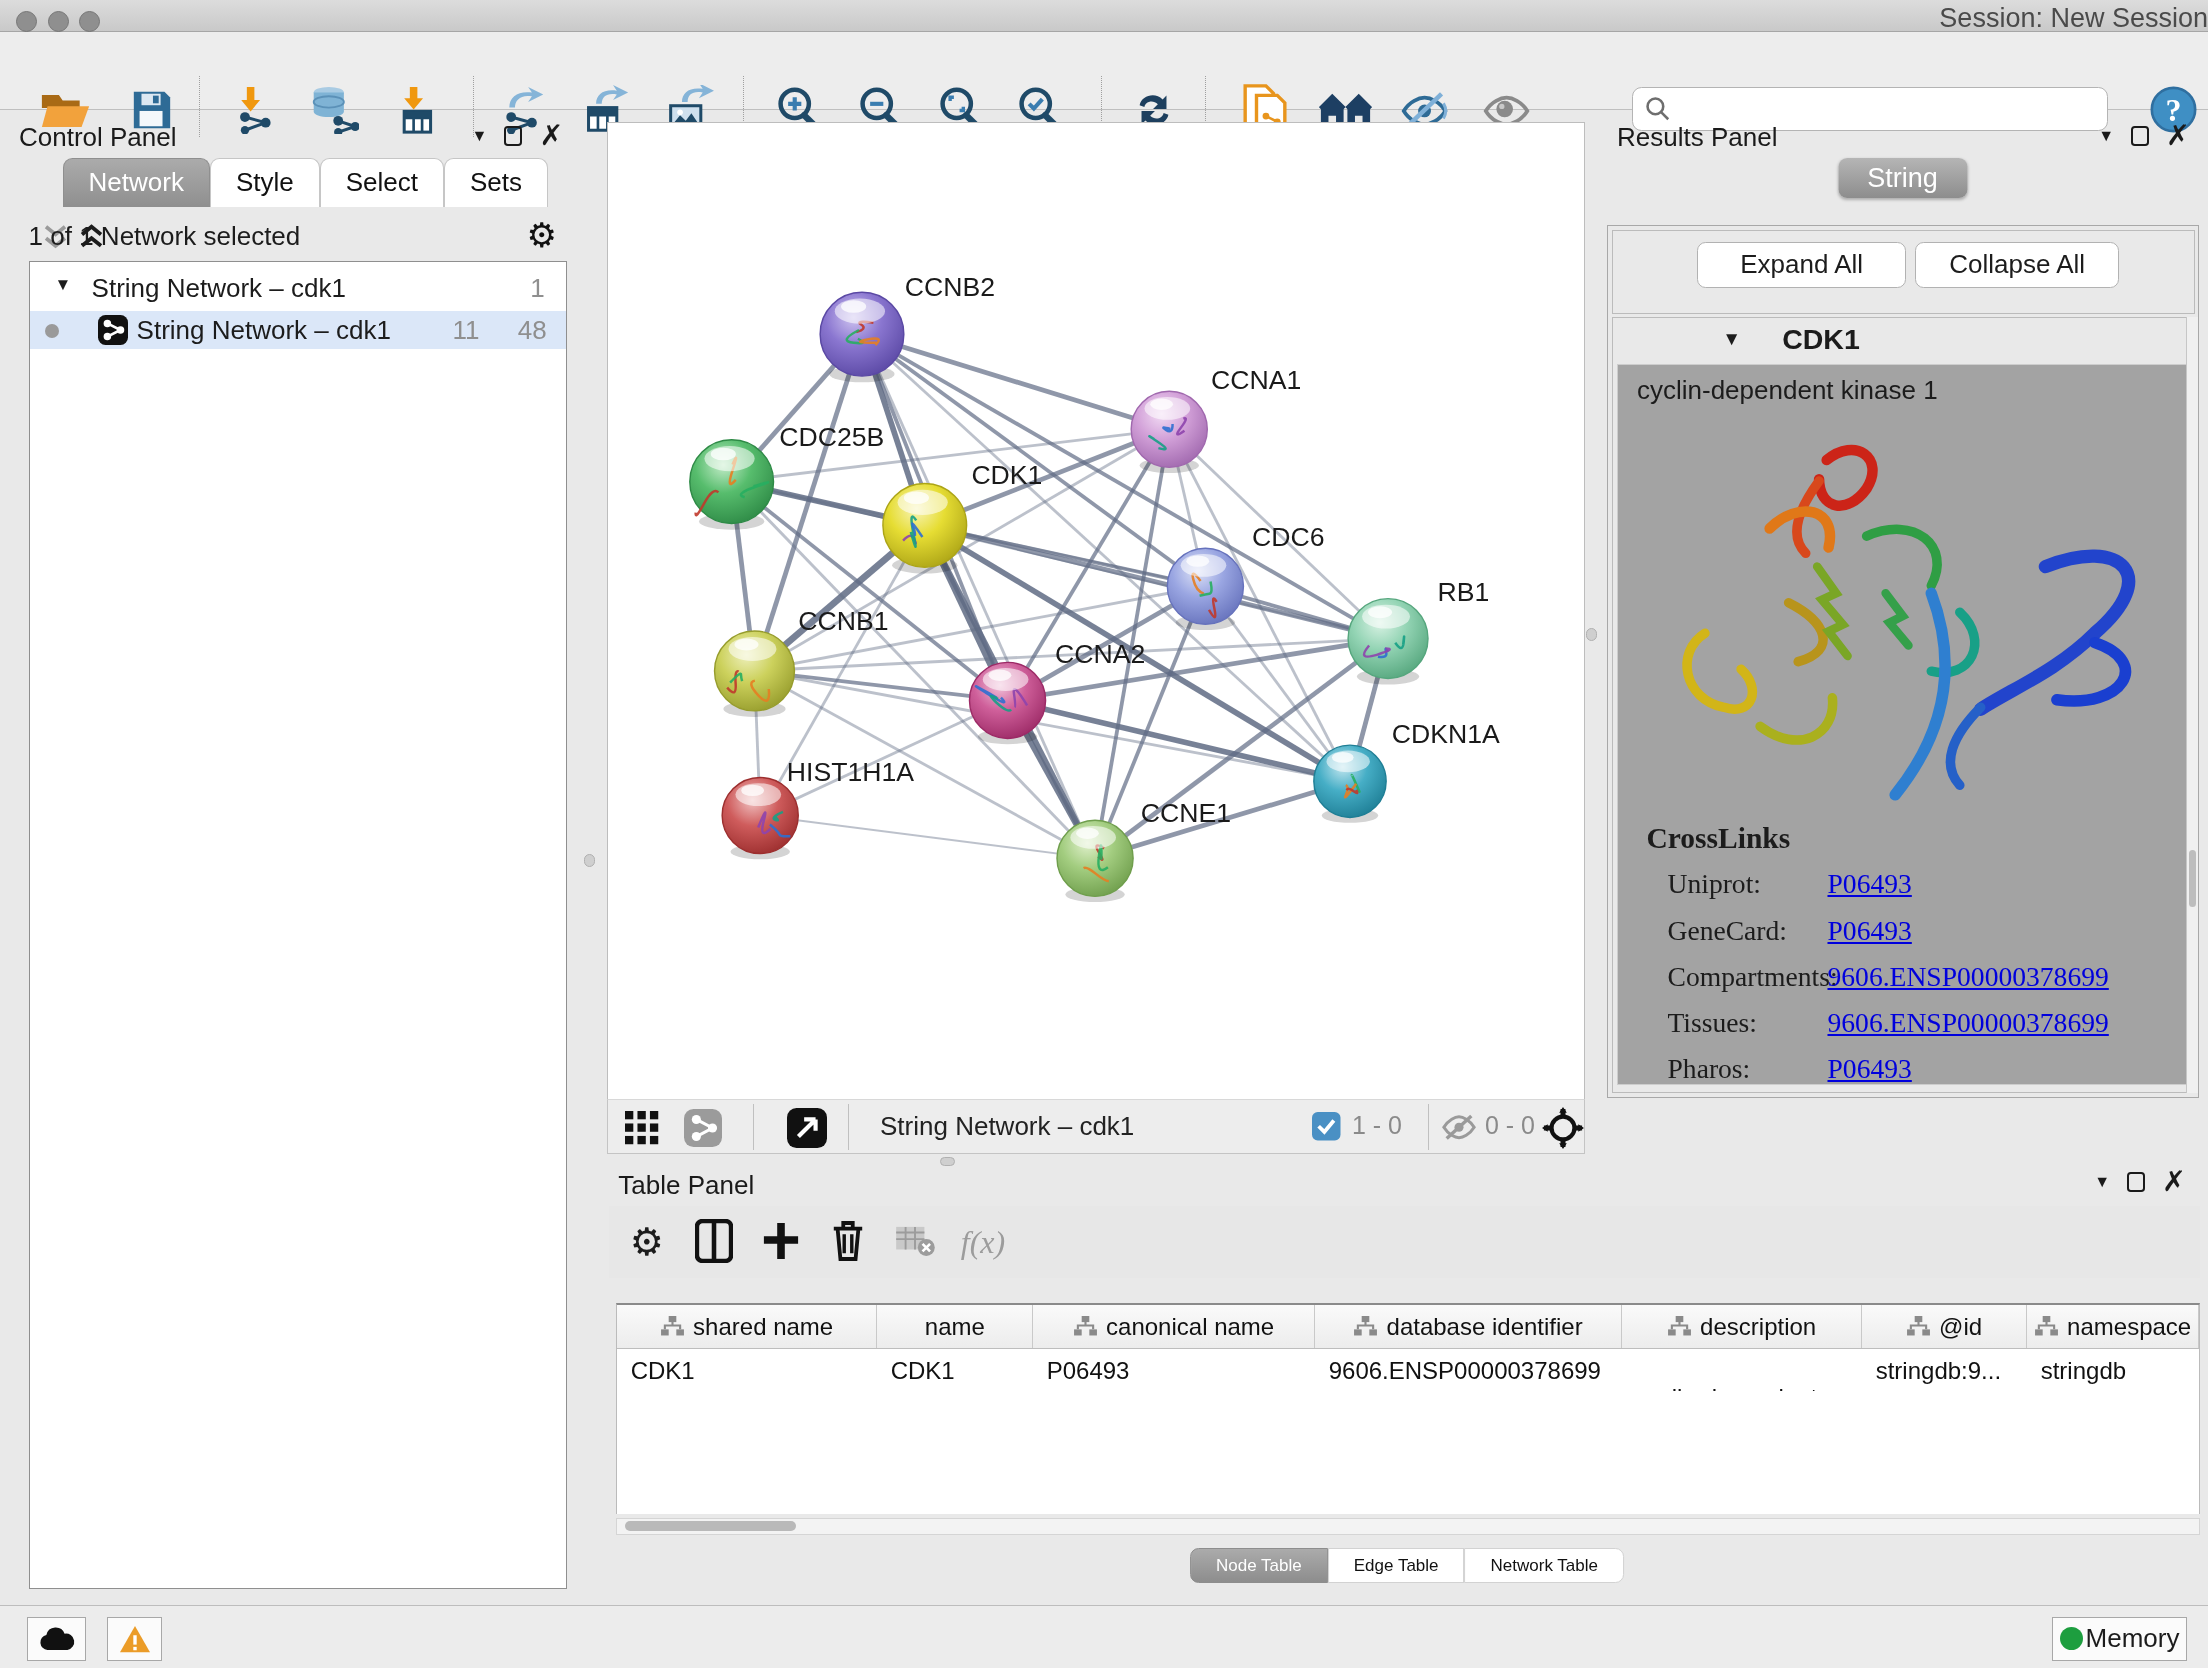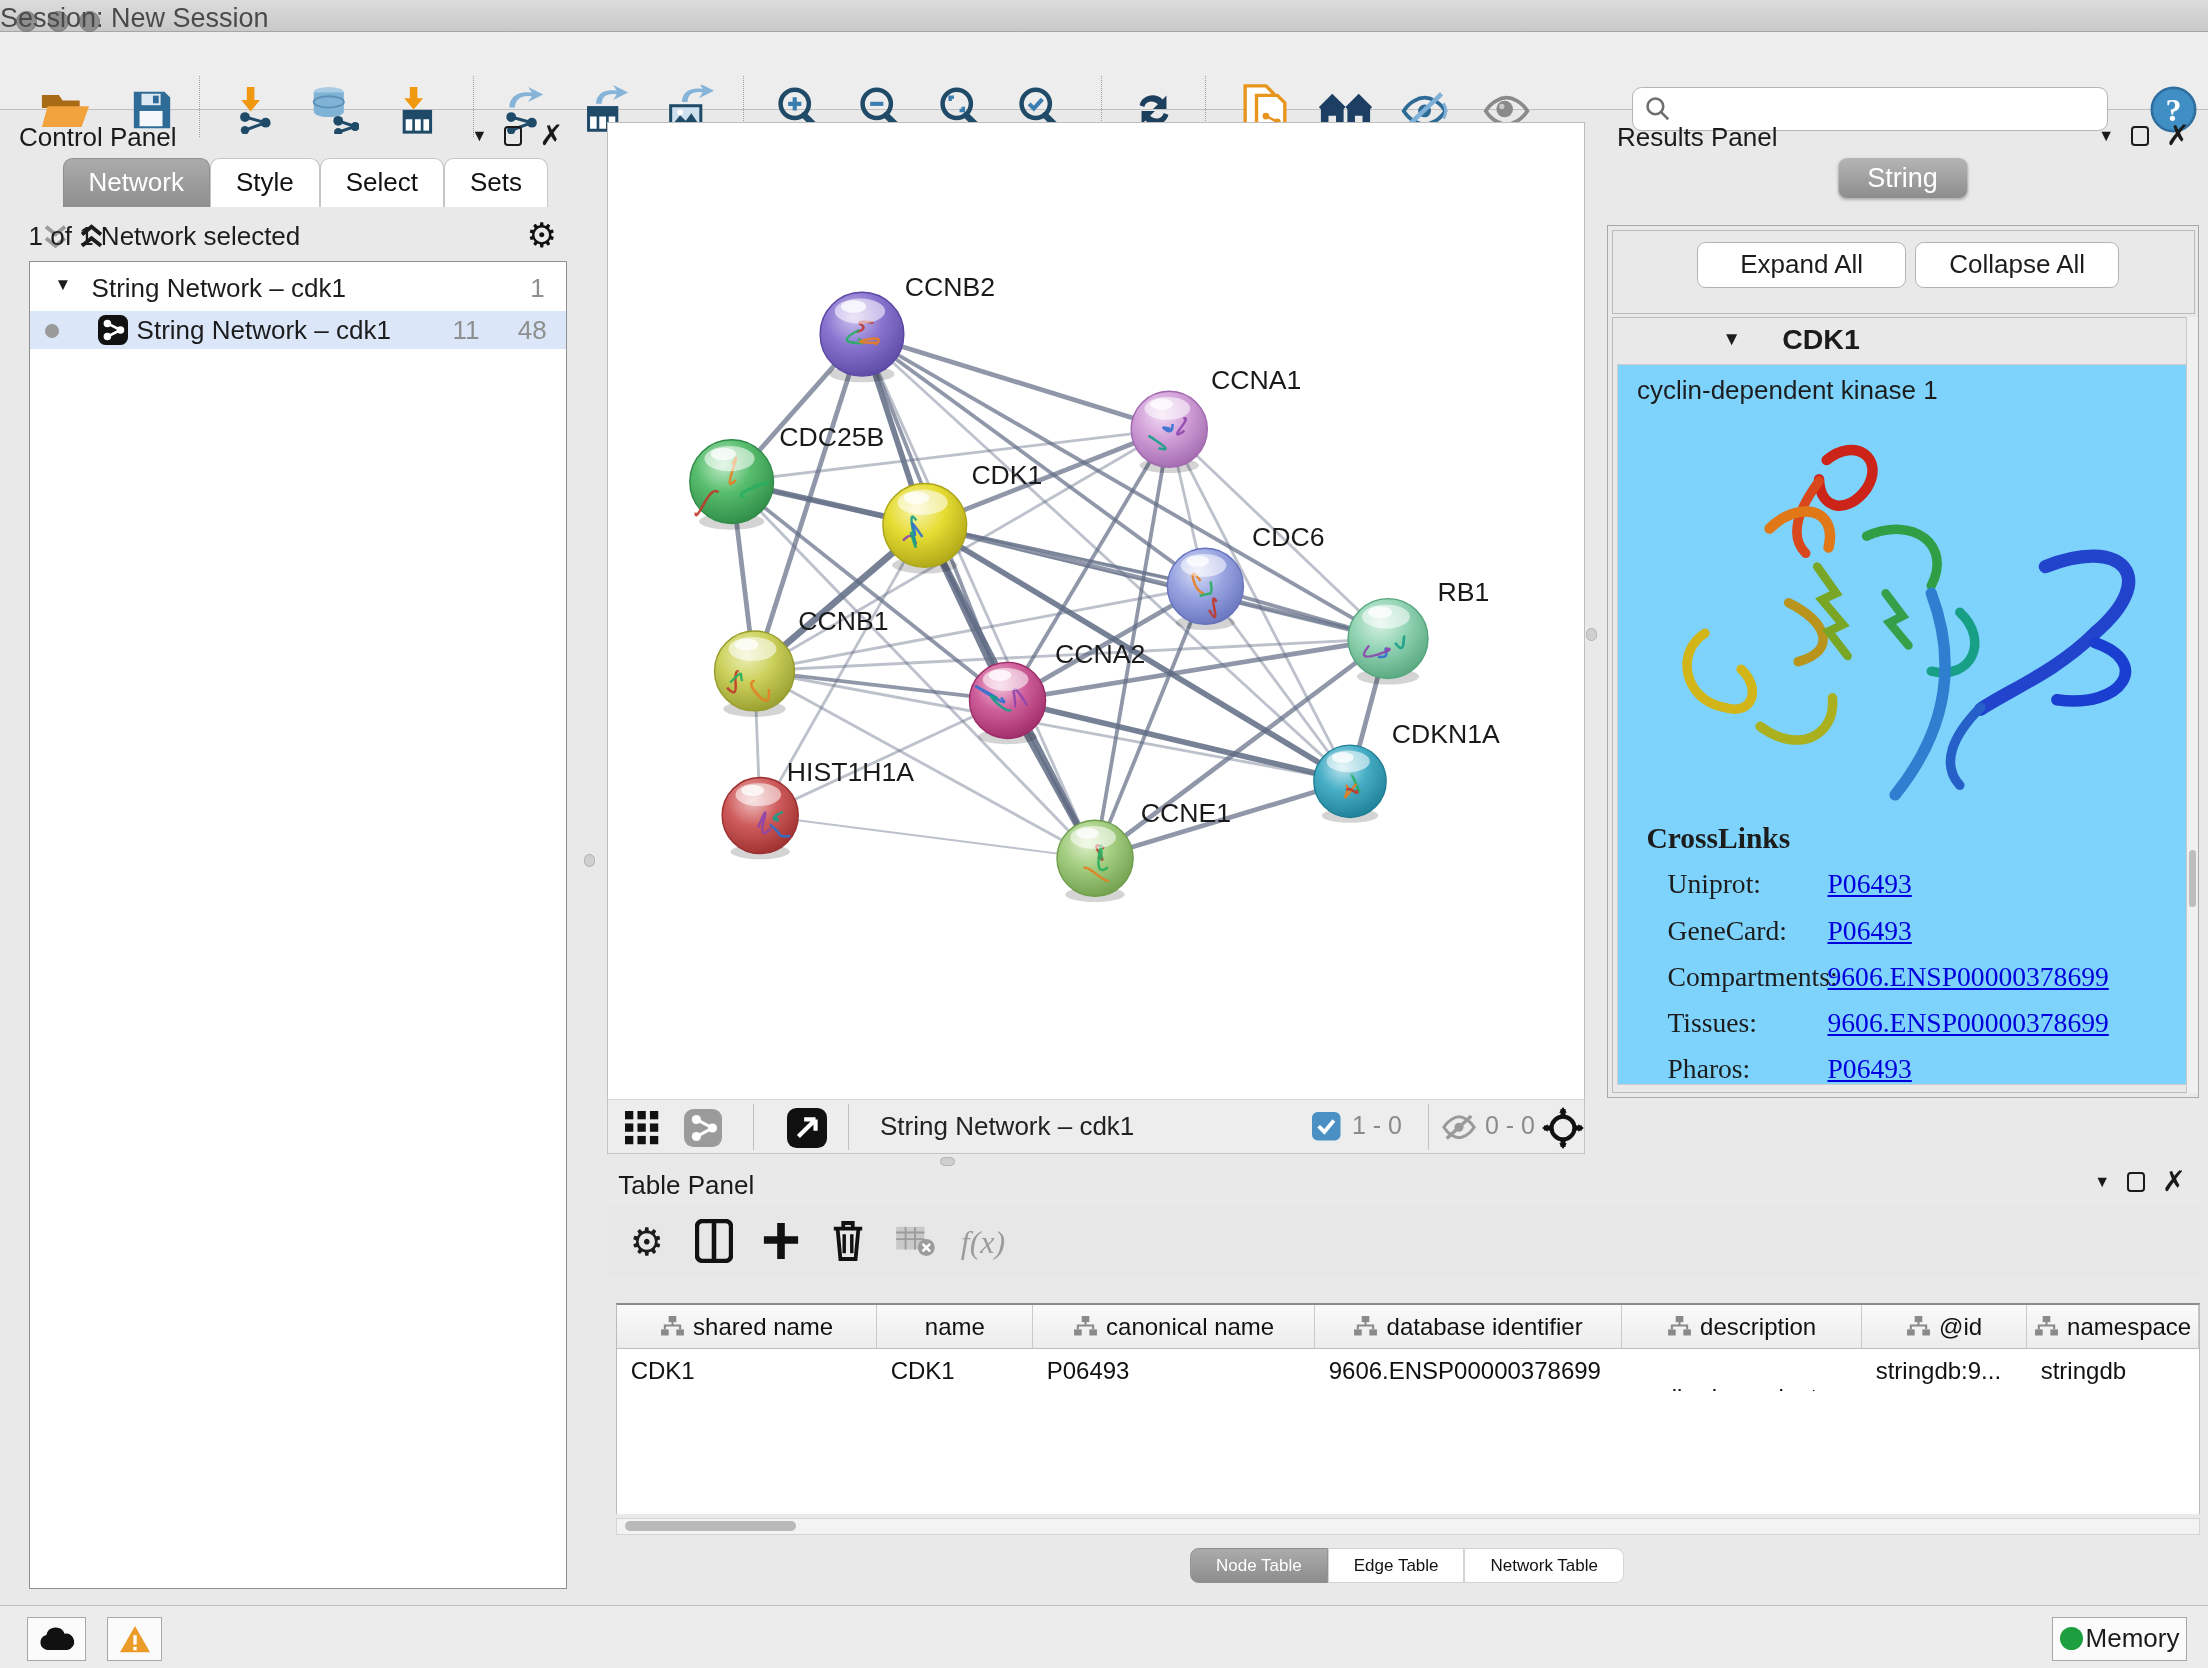--- a/index.html
+++ b/index.html
@@ -6,21 +6,21 @@
   html,body { width:2208px; height:1668px; background:#e9e9e9; }
   body { font-family:"Liberation Sans", sans-serif; color:#1c1c1c; }
   .app { position:relative; width:2208px; height:1668px; overflow:hidden; background:#e9e9e9; }
 
   
   .titlebar { position:absolute; left:0; top:0; width:2208px; height:32px;
     background:linear-gradient(#dcdcdc,#c9c9c9); border-bottom:1px solid #a6a6a6; }
   .traffic { position:absolute; top:10.5px; width:21px; height:21px; border-radius:50%;
     background:#8f8f8f; border:1px solid #767676; }
   .t1{left:16px}.t2{left:48px}.t3{left:79px}
-  .title-text { position:absolute; left:0; right:0; top:2.9px; text-align:left;
+  .title-text { position:absolute; left:0; right:0; top:2.9px; text-align:right;
     font-size:27px; color:#4a4a4a; }
 
   
   .toolbar { position:absolute; left:0; top:32px; width:2208px; height:78px;
     background:#ededed; border-bottom:1px solid #bfbfbf; }
   .tbtn { position:absolute; top:46px; width:63px; height:63px; display:flex;
     align-items:center; justify-content:center; cursor:default; }
   .tsep { position:absolute; top:44px; width:0; height:61px; border-left:1.9px dotted #9f9f9f; }
   .searchbox { position:absolute; left:1632px; top:55px; width:476px; height:44px;
     background:#fff; border:1.9px solid #b4b4b4; border-radius:9.5px; display:flex; align-items:center; }
@@ -86,21 +86,21 @@
     box-shadow:0 1.9px 2.9px rgba(0,0,0,.25); }
   .rp-outer { position:absolute; left:11.4px; top:107px; width:592px; height:873px;
     border:1.9px solid #a8a8a8; background:#e9e9e9; }
   .rp-btnbox { position:absolute; left:3.8px; top:3.8px; right:3.8px; height:84px; border:1px solid #bbb; }
   .rp-btn { position:absolute; top:11.4px; height:46px; background:#fff; border:1.9px solid #b2b2b2;
     border-radius:8.6px; font-size:26px; text-align:center; line-height:42px; }
   .rp-section { position:absolute; left:3.8px; top:91px; right:3.8px; bottom:3.8px; border:1px solid #bbb; }
   .rp-sec-head { position:relative; height:44px; }
   .rp-sec-head .arr { position:absolute; left:109px; top:9.5px; font-size:19px; }
   .rp-sec-head .name { position:absolute; left:169px; top:4.8px; font-size:28.5px; font-weight:bold; }
-  .rp-content { position:absolute; left:3.8px; top:46px; right:3.8px; bottom:7.6px; background:#7dd3fc;
+  .rp-content { position:absolute; left:3.8px; top:46px; right:3.8px; bottom:7.6px; background:#a3a3a3;
     border:1px solid #cdcdcd;padding-left:16px; }
   .rp-desc { position:absolute; left:19px; top:9.5px; font-size:26px; }
   .protein-img { position:absolute; left:28.5px; top:57px; }
   .crosslinks { position:absolute; left:28.5px; top:457px; font-family:"Liberation Serif", serif; }
   .cl-head { font-size:29.5px; font-weight:bold; margin-bottom:13.3px; }
   .cl-row { display:flex; margin-bottom:14.3px; font-size:27.6px; }
   .cl-label { width:181px; padding-left:21px; }
   .cl-link { color:#0000dd; text-decoration:underline; }
   .rp-scroll { position:absolute; right:0px; top:91px; width:12.4px; bottom:3.8px;
     background:#f0f0f0; border-left:1px solid #c6c6c6; }

